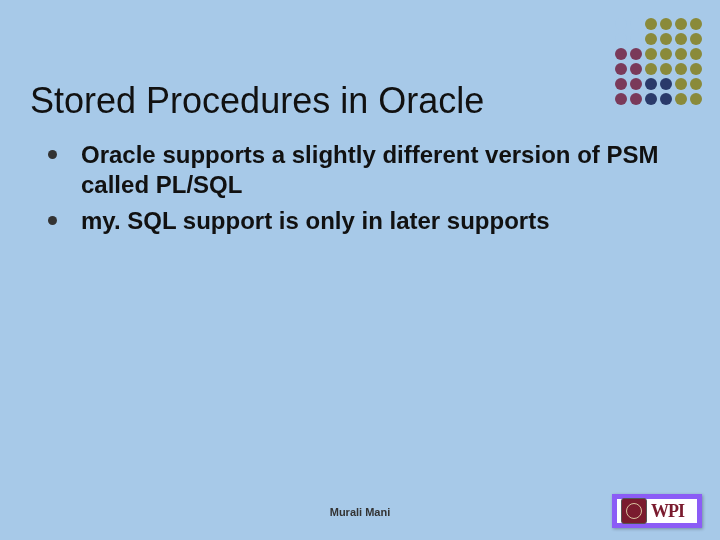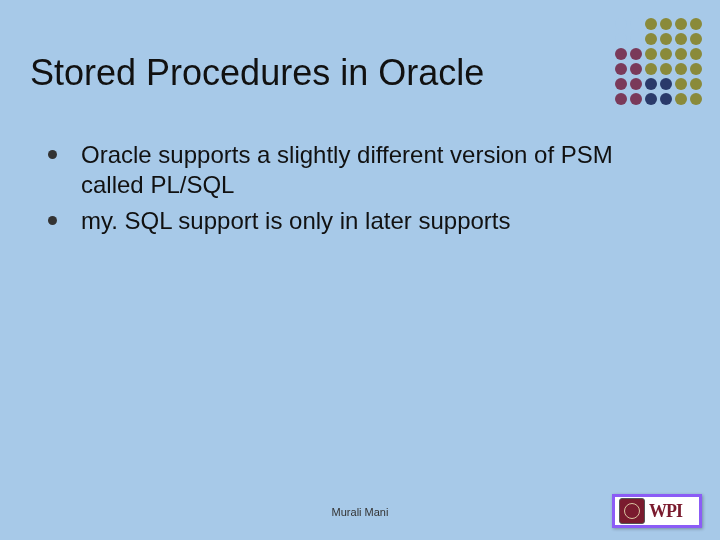--- a/index.html
+++ b/index.html
@@ -20,37 +20,38 @@
     grid-template-rows: repeat(6, 12px);
     gap: 3px;
   }
   .dot {
     width: 12px;
     height: 12px;
     border-radius: 50%;
   }
   .slide-title {
     position: absolute;
-    top: 52px;
+    top: 80px;
     left: 30px;
     font-size: 36px;
     font-weight: normal;
     color: #111;
     font-family: Arial, sans-serif;
   }
   .content {
     position: absolute;
     top: 140px;
     left: 48px;
     right: 60px;
   }
   .bullet-item {
     display: flex;
     align-items: flex-start;
     margin-bottom: 6px;
+    font-weight: bold;
   }
   .bullet-dot {
     width: 9px;
     height: 9px;
     border-radius: 50%;
     background: #333;
     margin-top: 10px;
     margin-right: 24px;
     flex-shrink: 0;
   }
@@ -59,29 +60,30 @@
     color: #111;
     line-height: 1.25;
   }
   .footer-author {
     position: absolute;
     bottom: 22px;
     left: 50%;
     transform: translateX(-50%);
     font-size: 11px;
     color: #333;
+    font-weight: bold;
   }
   .footer-logo {
     position: absolute;
     bottom: 12px;
     right: 18px;
     width: 90px;
     height: 34px;
     background: #fff;
-    border: 3px solid #8b5cf6;
+    border: 5px solid #8b5cf6;
     box-shadow: 1px 1px 3px rgba(0,0,0,0.3);
     display: flex;
     align-items: center;
     padding: 2px 4px;
   }
   .logo-seal {
     width: 26px;
     height: 26px;
     background: #7a1b2e;
     border-radius: 3px;

